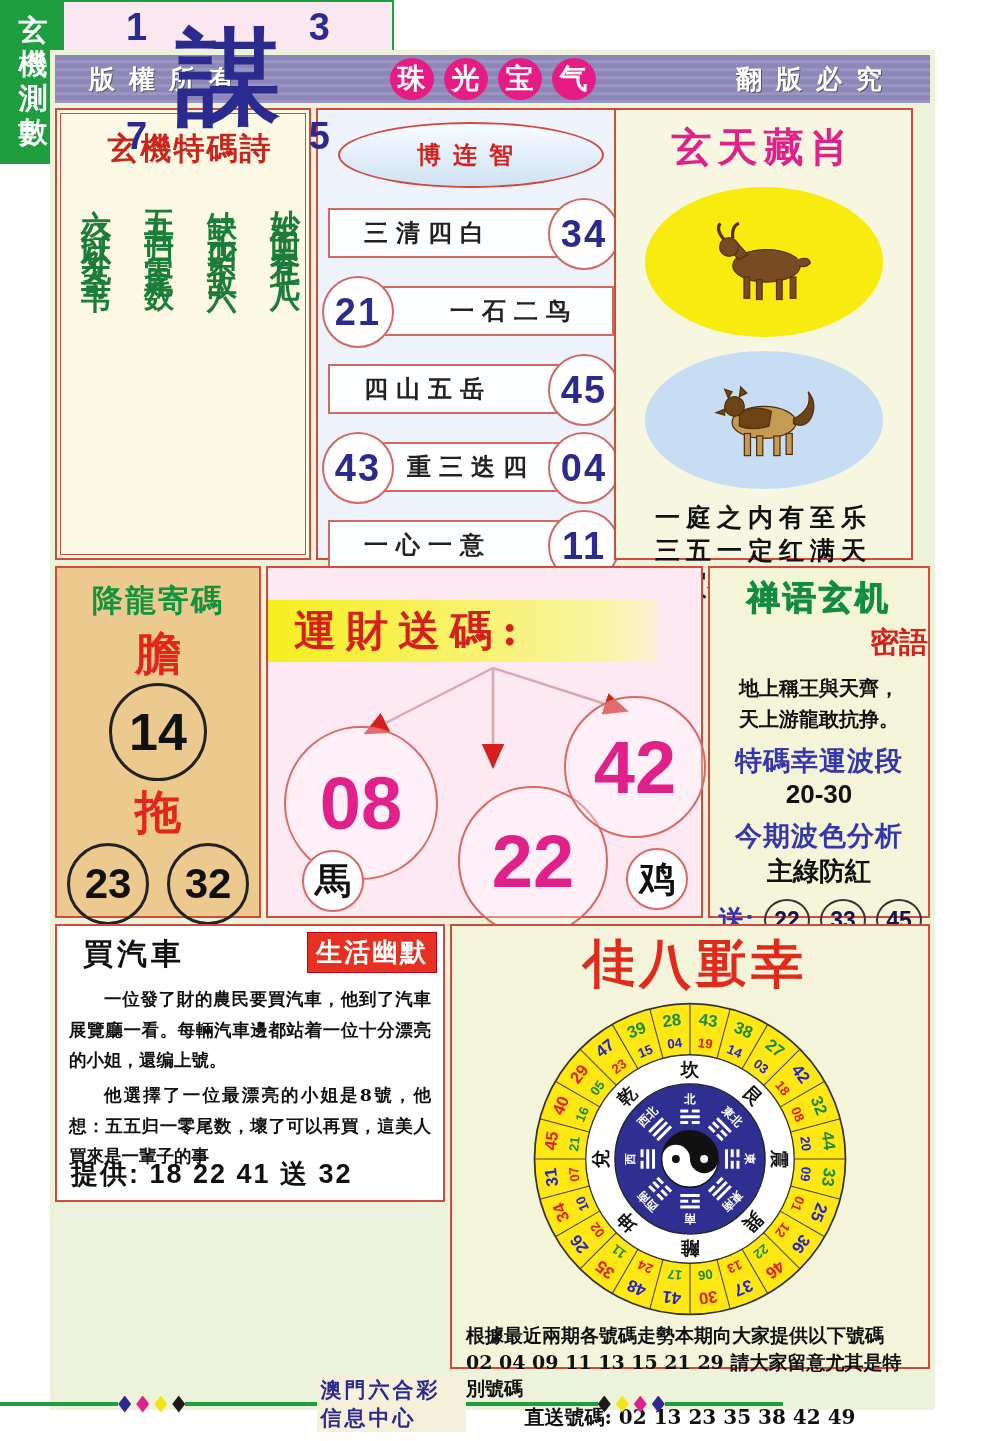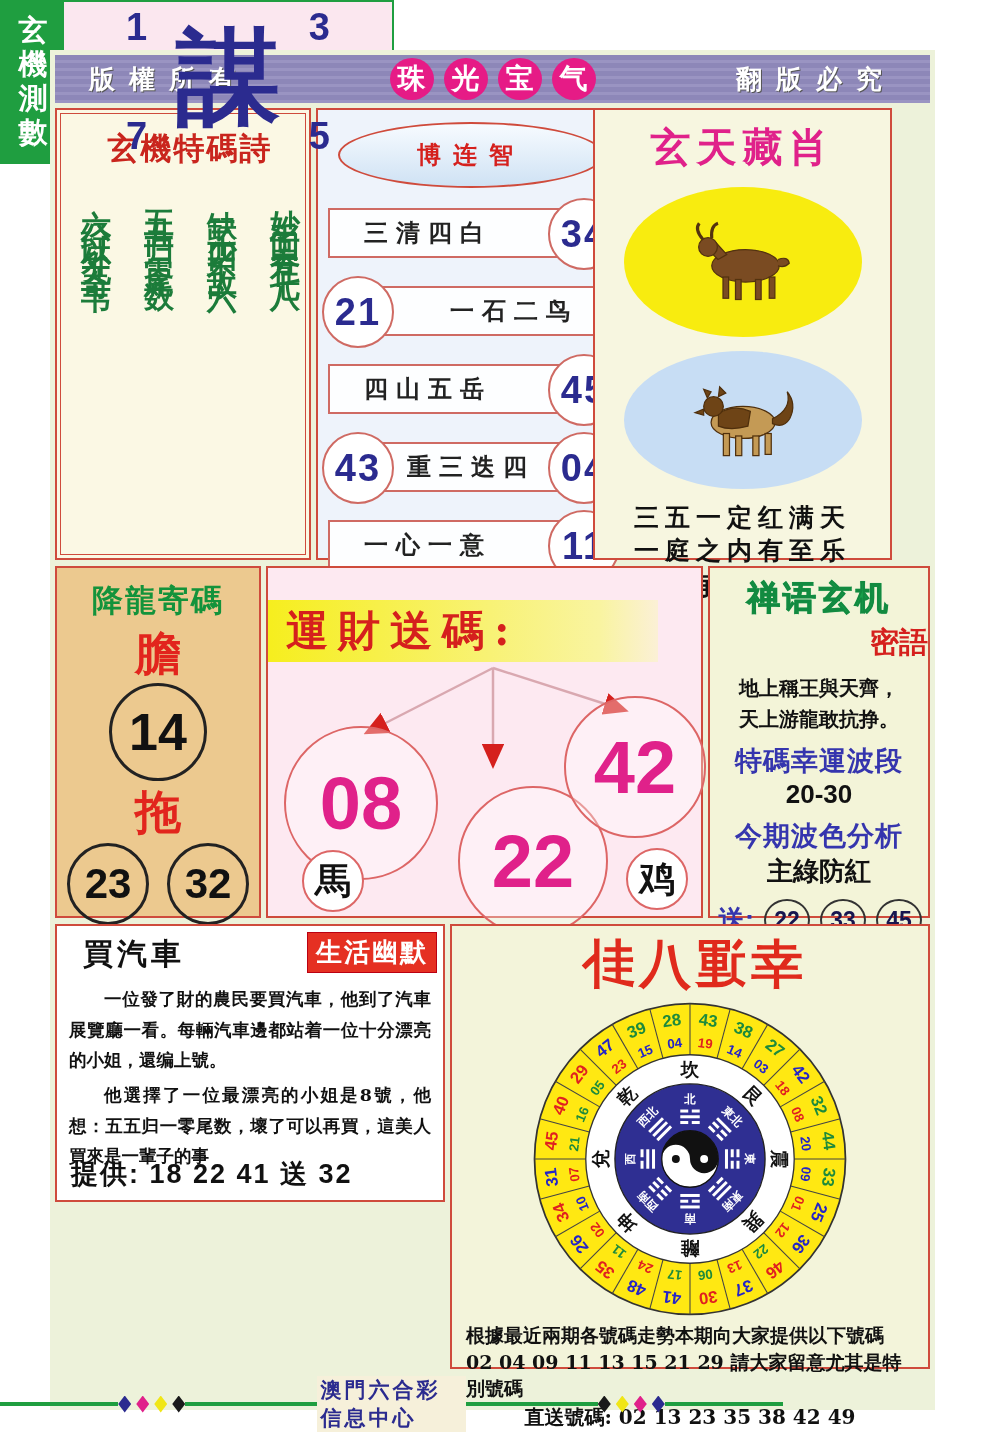--- a/index.html
+++ b/index.html
@@ -38,21 +38,21 @@
     font-family:"DejaVu Serif","Liberation Serif",serif;}
   .ta-left .blz-text{text-align:left;padding-left:34px;}
   .ta-right .blz-text{text-align:right;padding-right:34px;}
   .ta-center .blz-text{text-align:center;}
   .blz-num{position:absolute;top:-2px;width:68px;height:68px;border-radius:50%;border:2px solid #cf6a63;background:#fff;
     display:flex;align-items:center;justify-content:center;color:#2b2b8f;font-weight:bold;font-size:38px;letter-spacing:2px;}
   .blz-num.left{left:-2px;}
   .blz-num.right{right:-2px;}
 
   
-  #xt-panel{left:593px;top:108px;width:299px;height:452px;background:#f7f6e0;}
+  #xt-panel{left:614px;top:108px;width:299px;height:452px;background:#f7f6e0;}
   .xt-title{color:#e0218a;font-weight:bold;font-size:40px;text-align:center;margin-top:10px;letter-spacing:6px;
     font-family:"DejaVu Serif","Liberation Serif",serif;}
   .xt-ellipse{margin:12px auto 0;display:flex;align-items:center;justify-content:center;border-radius:50%;}
   .xt-ellipse.yellow{width:238px;height:150px;background:#f8ec0f;}
   .xt-ellipse.blue{width:238px;height:138px;background:#c7ddf4;margin-top:14px;}
   .xt-lines{margin-top:12px;text-align:center;}
   .xt-line{color:#111;font-weight:bold;font-size:25px;letter-spacing:6px;font-family:"DejaVu Serif","Liberation Serif",serif;}
   .xt-line.big{font-size:27px;letter-spacing:1px;}
 
   
@@ -61,21 +61,21 @@
   .jl-char{color:#e2251d;font-weight:bold;font-size:46px;line-height:1.1;margin-top:6px;}
   .jl-circle{margin:4px auto 0;width:92px;height:92px;border:3px solid #222;border-radius:50%;background:transparent;
     display:flex;align-items:center;justify-content:center;font-weight:bold;font-size:52px;color:#111;}
   .jl-row{display:flex;justify-content:space-between;padding:0 10px;margin-top:6px;}
   .jl-circle.small{width:76px;height:76px;font-size:42px;margin:0;}
 
   
   #yc-panel{left:266px;top:566px;width:437px;height:352px;background:#fde9f1;}
   .yc-banner{position:absolute;left:0;top:32px;width:390px;height:62px;
     background:linear-gradient(90deg,#f6ee1e 0%,#f9f4a0 85%,#fbf0d6 100%);
-    display:flex;align-items:center;padding-left:18px;box-sizing:border-box;}
+    display:flex;align-items:center;padding-left:26px;box-sizing:border-box;}
   .yc-banner span{color:#d5201d;font-weight:bold;font-size:42px;letter-spacing:10px;
     font-family:"DejaVu Serif","Liberation Serif",serif;}
   .yc-circle{position:absolute;border:2px solid #d66;border-radius:50%;background:rgba(255,255,255,.35);
     display:flex;align-items:center;justify-content:center;color:#e0218a;font-weight:bold;}
   .yc-c1{left:16px;top:158px;width:150px;height:150px;font-size:74px;}
   .yc-c2{left:190px;top:218px;width:146px;height:146px;font-size:74px;}
   .yc-c3{left:296px;top:128px;width:138px;height:138px;font-size:74px;}
   .yc-zodiac{position:absolute;width:58px;height:58px;border:2px solid #d66;border-radius:50%;background:#fff;
     display:flex;align-items:center;justify-content:center;color:#111;font-weight:bold;font-size:36px;
     font-family:"DejaVu Serif","Liberation Serif",serif;}
@@ -231,22 +231,22 @@
             <rect x="78" y="46" width="5" height="17" fill="#c49a55"></rect>
           <circle cx="36" cy="24" r="8" fill="#6e4416"></circle>
           <path d="M31,17 l-3,-7 l6,2 Z" fill="#6e4416"></path>
             <path d="M40,16 l1,-8 l5,5 Z" fill="#6e4416"></path>
           <path d="M28,26 l-7,3 l7,2 Z" fill="#6e4416"></path>
           <path d="M84,34 q16,-8 12,-22 q8,10 2,22 q-5,8 -14,4 Z" fill="#6e4416"></path>
         </g>
       </svg>
     </div>
     <div class="xt-lines">
+      <div class="xt-line">一庭之内有至乐</div>
       <div class="xt-line">三五一定红满天</div>
-      <div class="xt-line">一庭之内有至乐</div>
       <div class="xt-line big">欲錢買有頭無尾的動物</div>
     </div>
   </div>
 
   <div id="jl-panel" class="panel">
     <div class="jl-title">降龍寄碼</div>
     <div class="jl-char">膽</div>
     <div class="jl-circle">14</div>
     <div class="jl-char">拖</div>
     <div class="jl-row">

